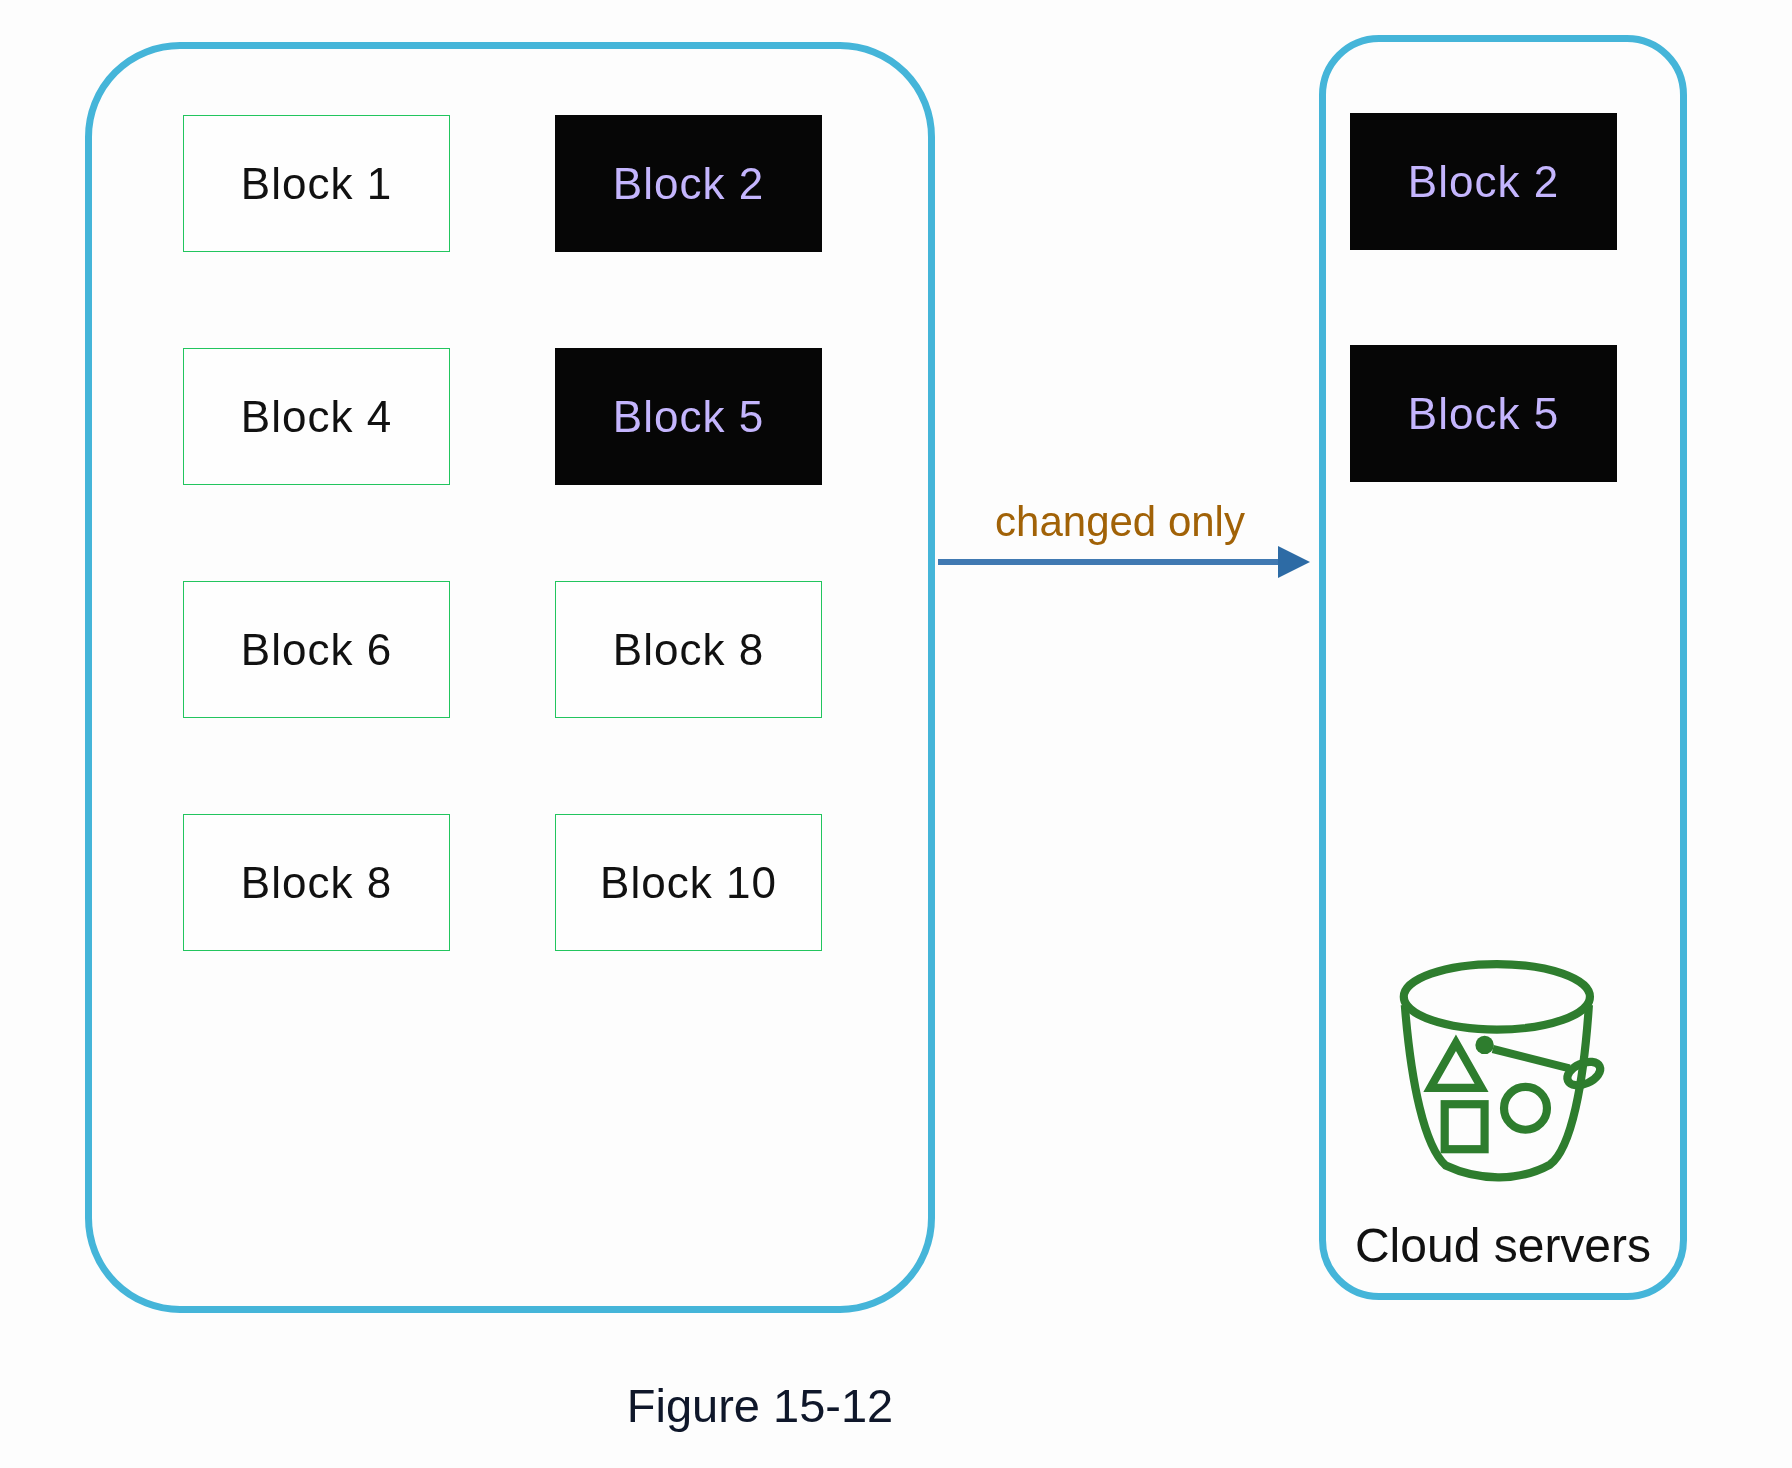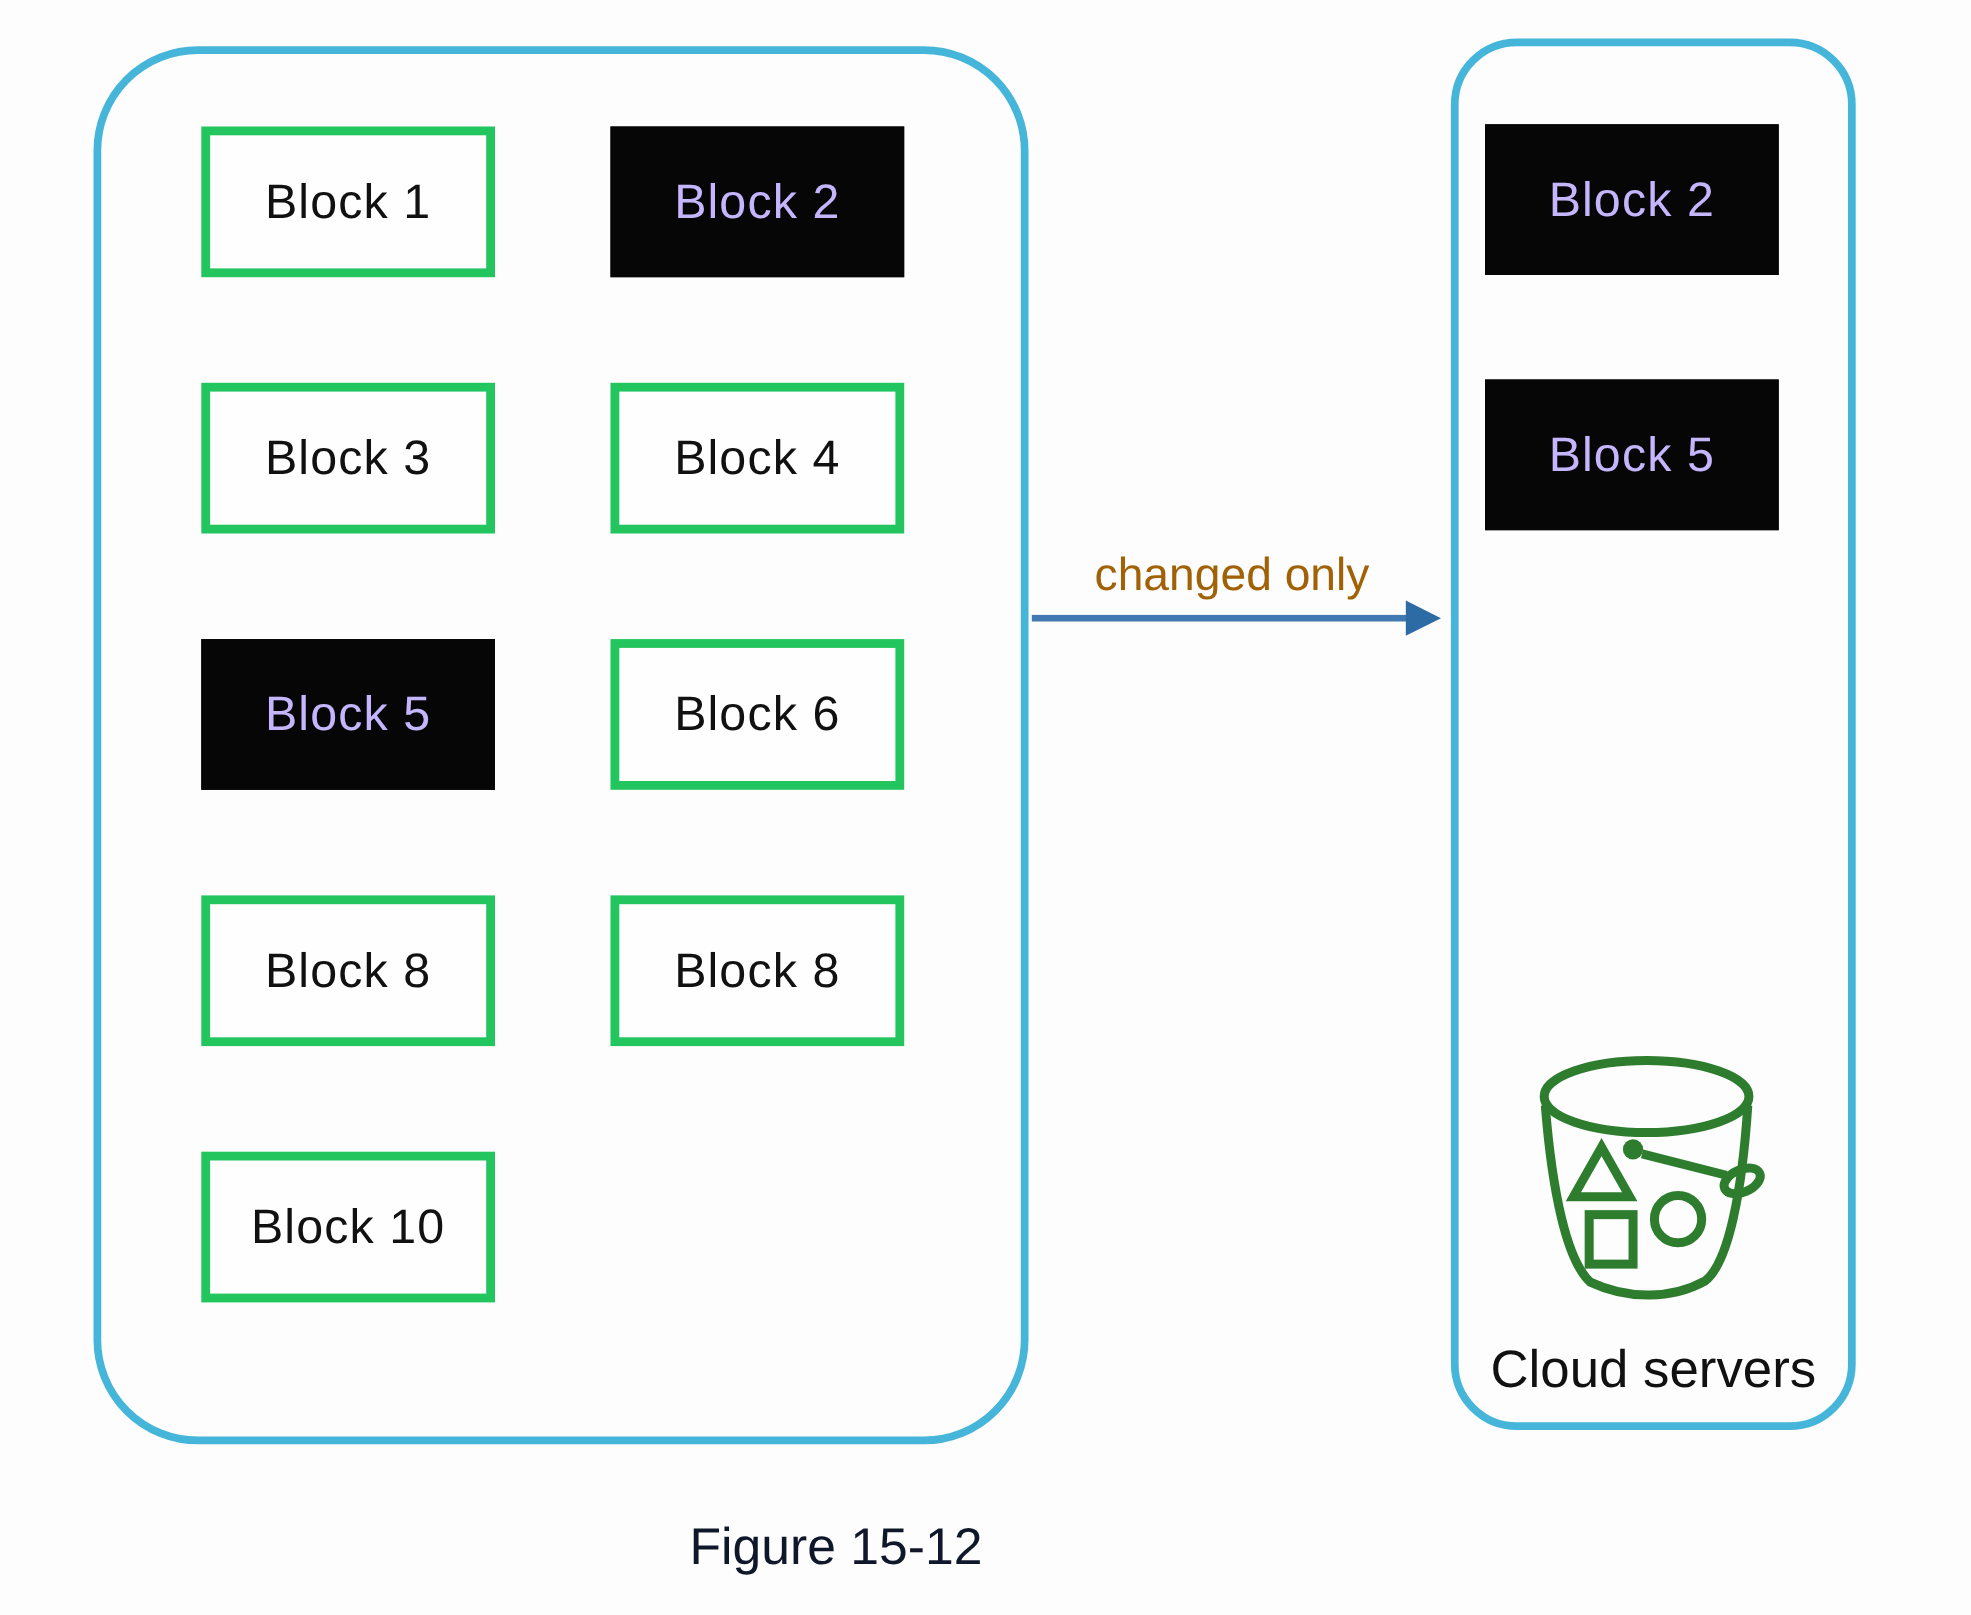--- a/index.html
+++ b/index.html
@@ -39,21 +39,21 @@
   .blocks-grid{
     display:grid;
     grid-template-columns:267px 267px;
     column-gap:105px;
     grid-auto-rows:137px;
     row-gap:96px;
     padding:66px 0 0 91px;
   }
   .block{
     width:267px;height:137px;
-    border:8px solid #22c55e;
+    border:1px solid #22c55e;
     background:#fefefe;
     display:flex;align-items:center;justify-content:center;
     font-size:44px;
     letter-spacing:1px;
     color:#111;
   }
   .block[data-changed="true"]{
     background:var(--changed-block-fill);
     border-color:var(--changed-block-fill);
     color:#c4b5fd;
@@ -118,21 +118,20 @@
 </style>
 </head>
 <body style="background: rgb(253, 253, 253);">
 
 <div class="canvas">
 
   <div class="panel left">
     <div class="blocks-grid">
       <div class="block" data-changed="false">Block 1</div>
       <div class="block" data-changed="true">Block 2</div>
-      <div class="block" data-changed="false">Block 3</div>
       <div class="block" data-changed="false">Block 4</div>
       <div class="block" data-changed="true">Block 5</div>
       <div class="block" data-changed="false">Block 6</div>
       <div class="block" data-changed="false">Block 8</div>
       <div class="block" data-changed="false">Block 8</div>
       <div class="block" data-changed="false">Block 10</div>
     </div>
   </div>
 
   <div class="arrow-label">changed only</div>

